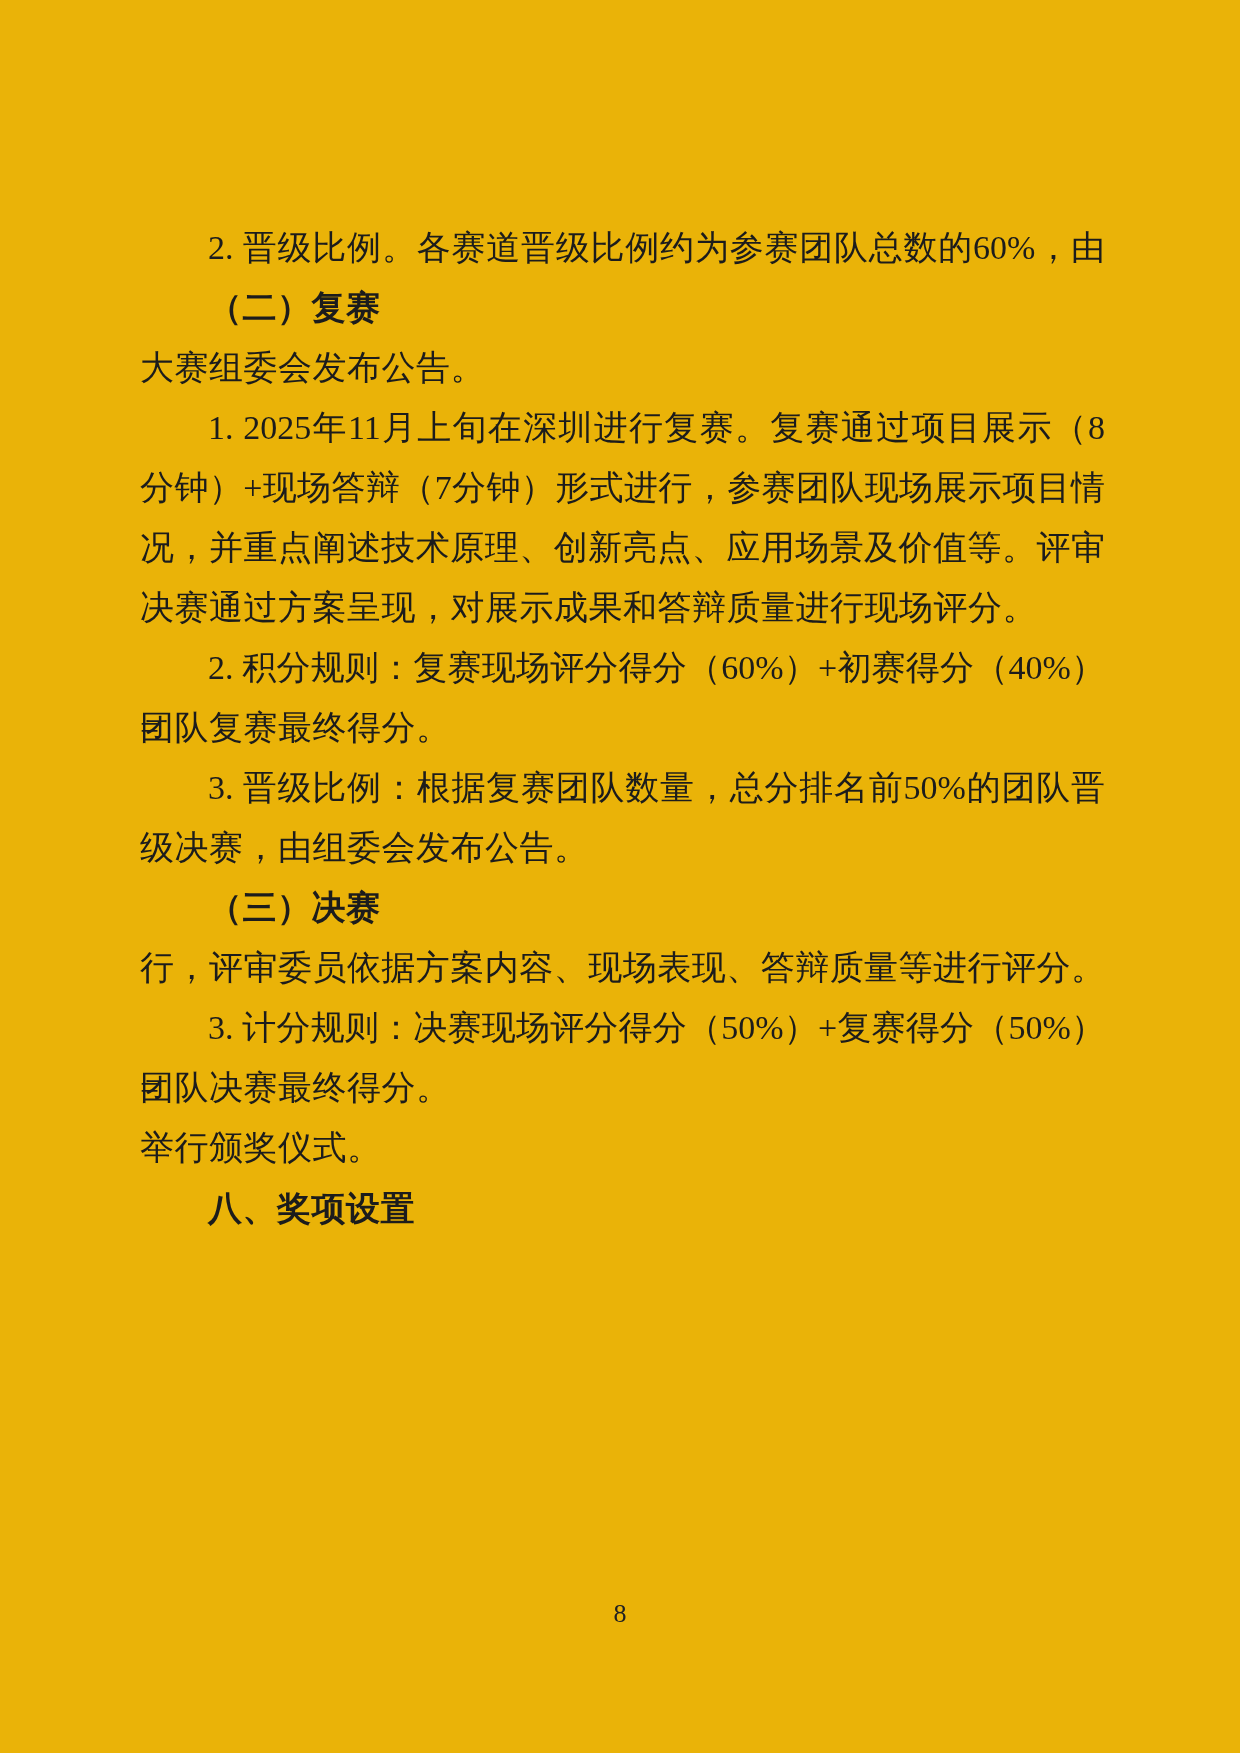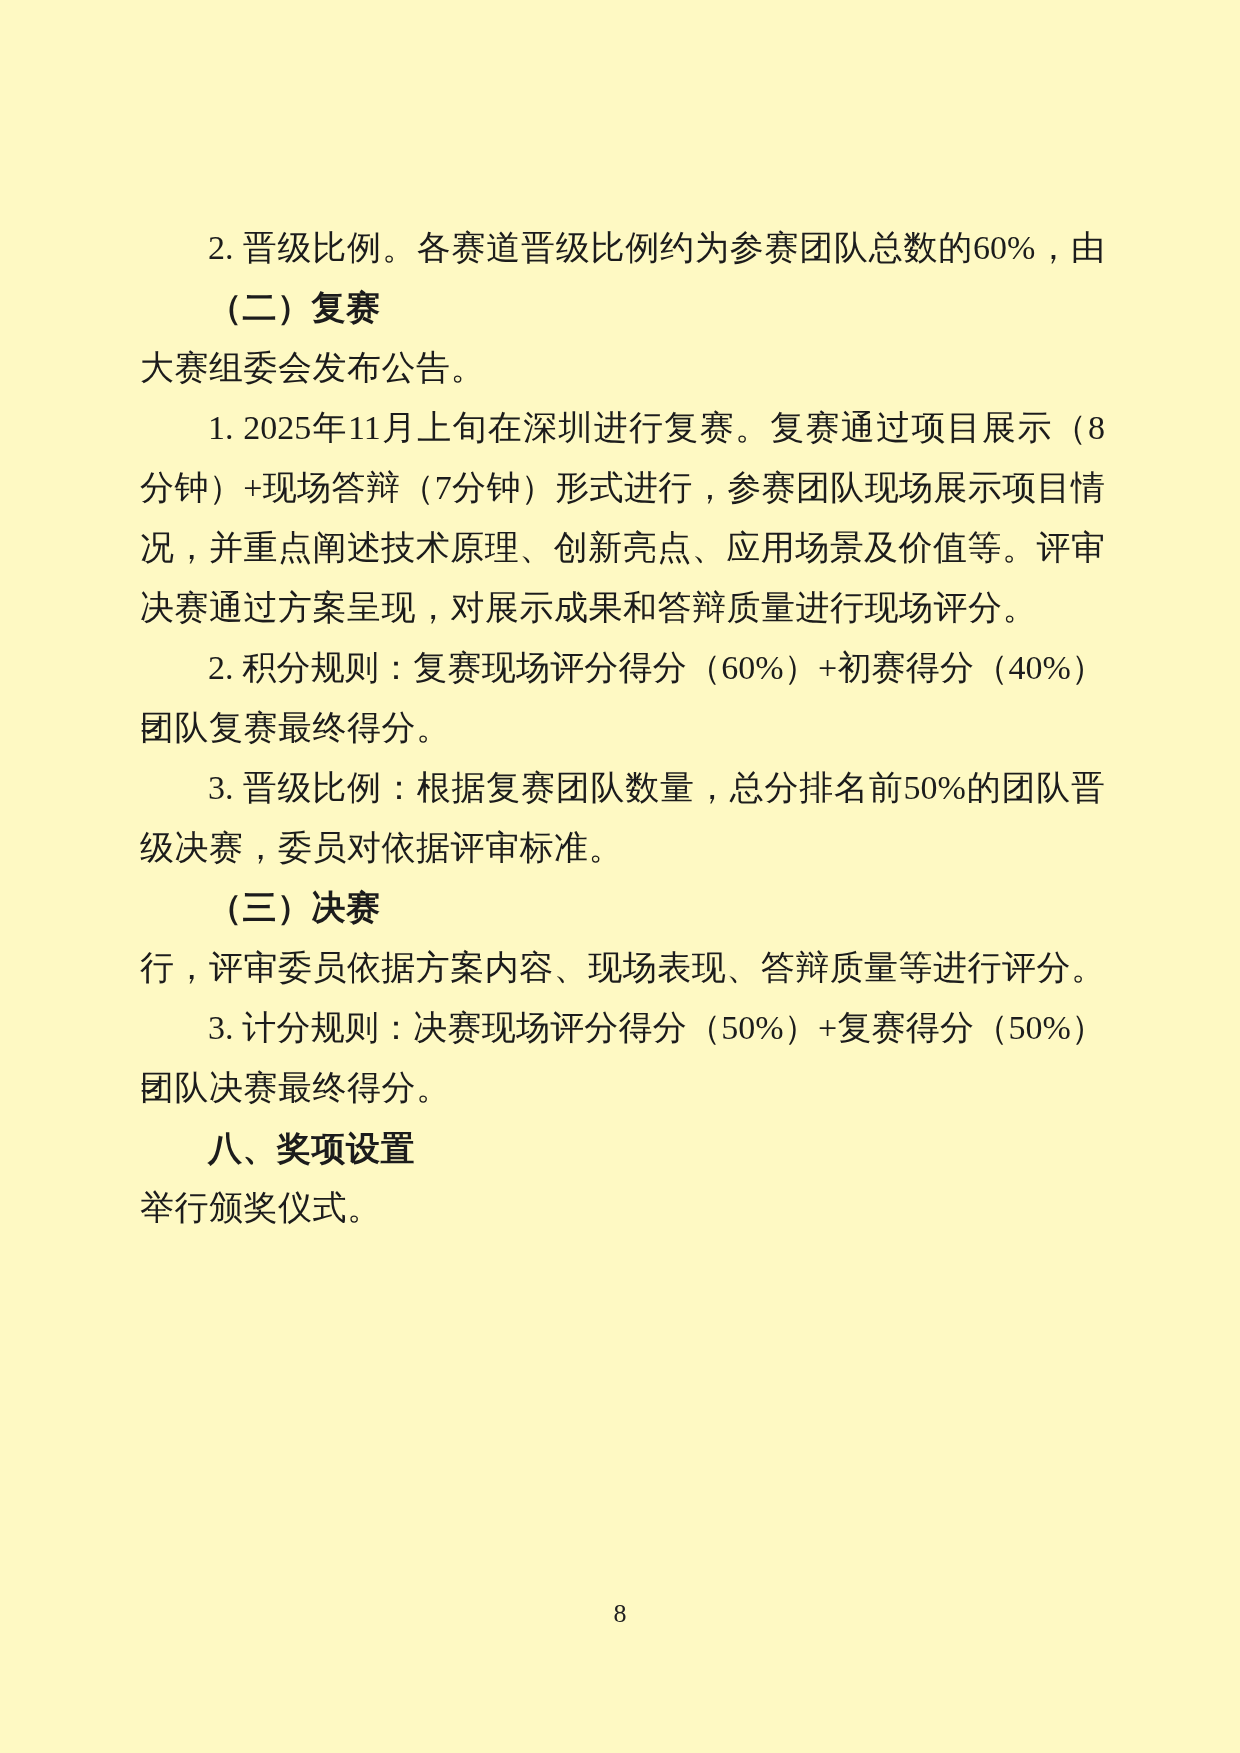--- a/index.html
+++ b/index.html
@@ -4,21 +4,21 @@
 <style>
   html, body {
     margin: 0;
     padding: 0;
     background: #ffffff;
   }
   .page {
     position: relative;
     width: 1240px;
     height: 1753px;
-    background: #fef9c3;
+    background: #eab308;
     overflow: hidden;
     font-family: "Liberation Serif", "DejaVu Serif", serif;
     color: #1c1c1c;
   }
   .text-block {
     position: absolute;
     left: 140px;
     top: 218px;
     width: 965px;
   }
@@ -66,24 +66,24 @@
       <div class="line style-body indent justify">2. 晋级比例。各赛道晋级比例约为参赛团队总数的60%，由</div>
       <div class="line style-heading-kai indent">（二）复赛</div>
       <div class="line style-body">大赛组委会发布公告。</div>
       <div class="line style-body indent justify">1. 2025年11月上旬在深圳进行复赛。复赛通过项目展示（8</div>
       <div class="line style-body justify">分钟）+现场答辩（7分钟）形式进行，参赛团队现场展示项目情</div>
       <div class="line style-body justify">况，并重点阐述技术原理、创新亮点、应用场景及价值等。评审</div>
       <div class="line style-body">决赛通过方案呈现，对展示成果和答辩质量进行现场评分。</div>
       <div class="line style-body indent justify">2. 积分规则：复赛现场评分得分（60%）+初赛得分（40%）=</div>
       <div class="line style-body">团队复赛最终得分。</div>
       <div class="line style-body indent justify">3. 晋级比例：根据复赛团队数量，总分排名前50%的团队晋</div>
-      <div class="line style-body">级决赛，委员对依据评审标准。</div>
+      <div class="line style-body">级决赛，由组委会发布公告。</div>
       <div class="line style-heading-kai indent">（三）决赛</div>
       <div class="line style-body justify">行，评审委员依据方案内容、现场表现、答辩质量等进行评分。</div>
       <div class="line style-body indent justify">3. 计分规则：决赛现场评分得分（50%）+复赛得分（50%）=</div>
       <div class="line style-body">团队决赛最终得分。</div>
+      <div class="line style-body">举行颁奖仪式。</div>
       <div class="line style-heading-hei indent">八、奖项设置</div>
-      <div class="line style-body">举行颁奖仪式。</div>
     </div>
 
   <div class="page-number">8</div>
 
 </div>
 
 </body></html>

